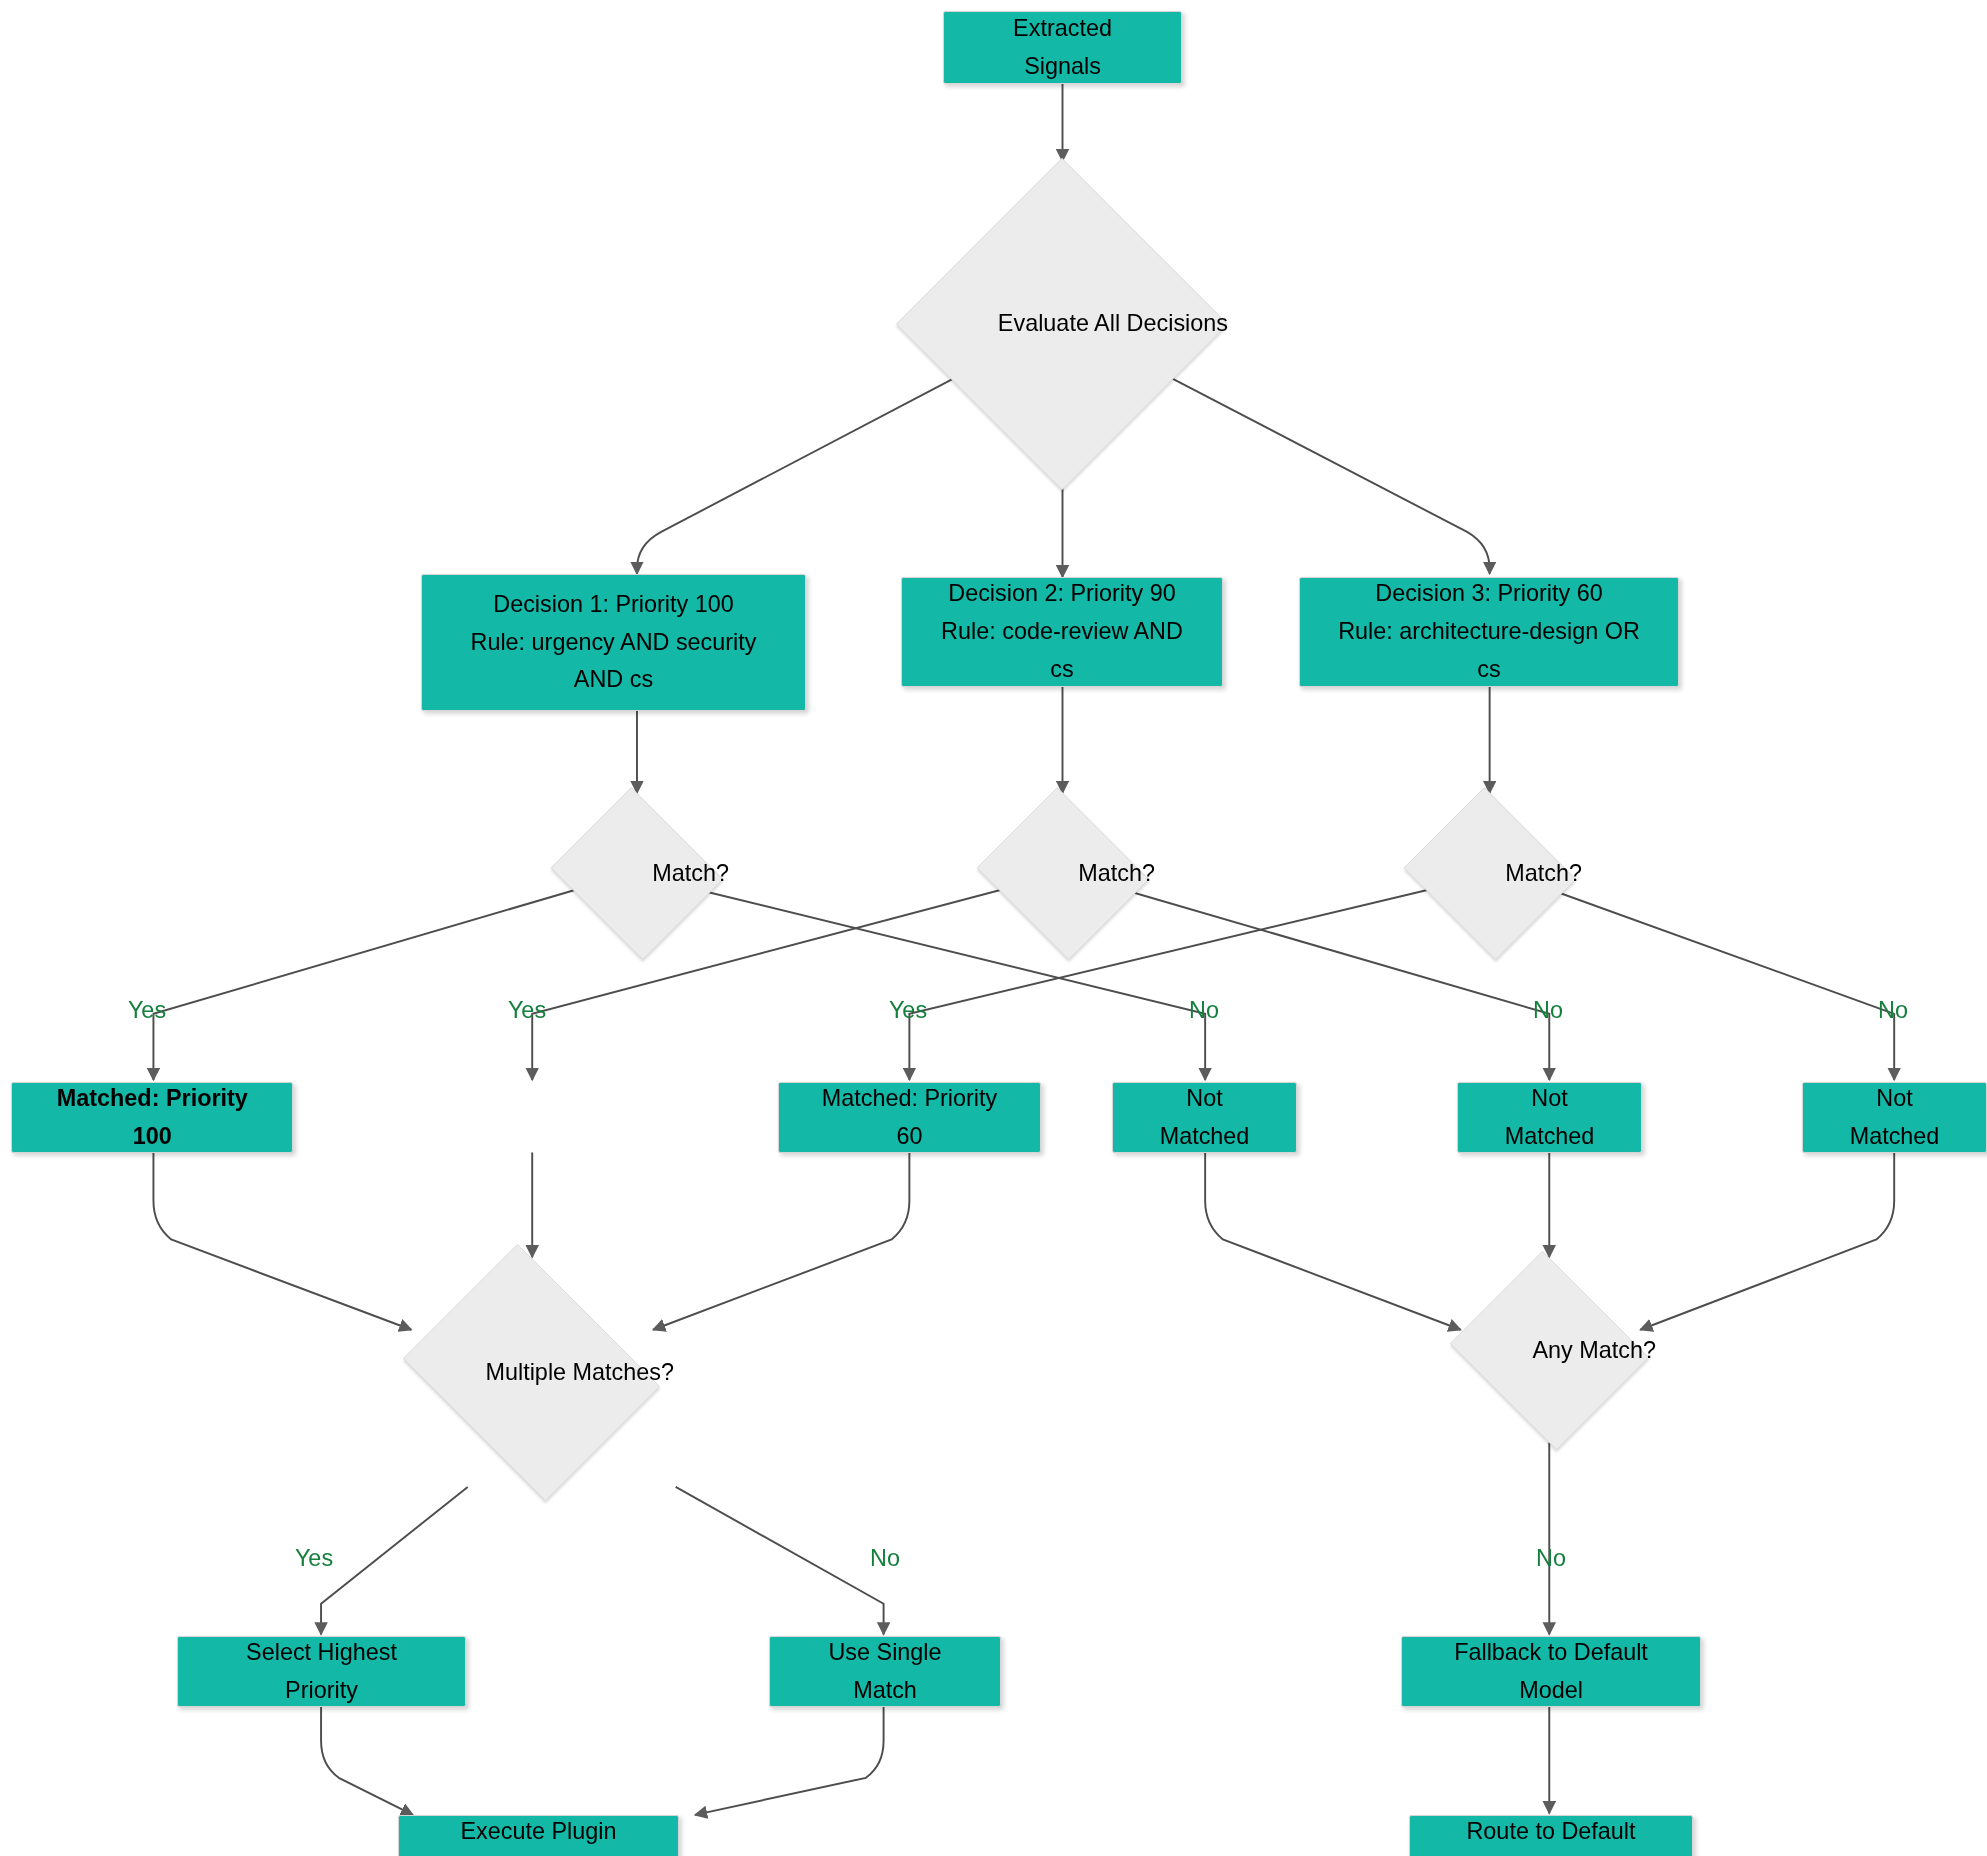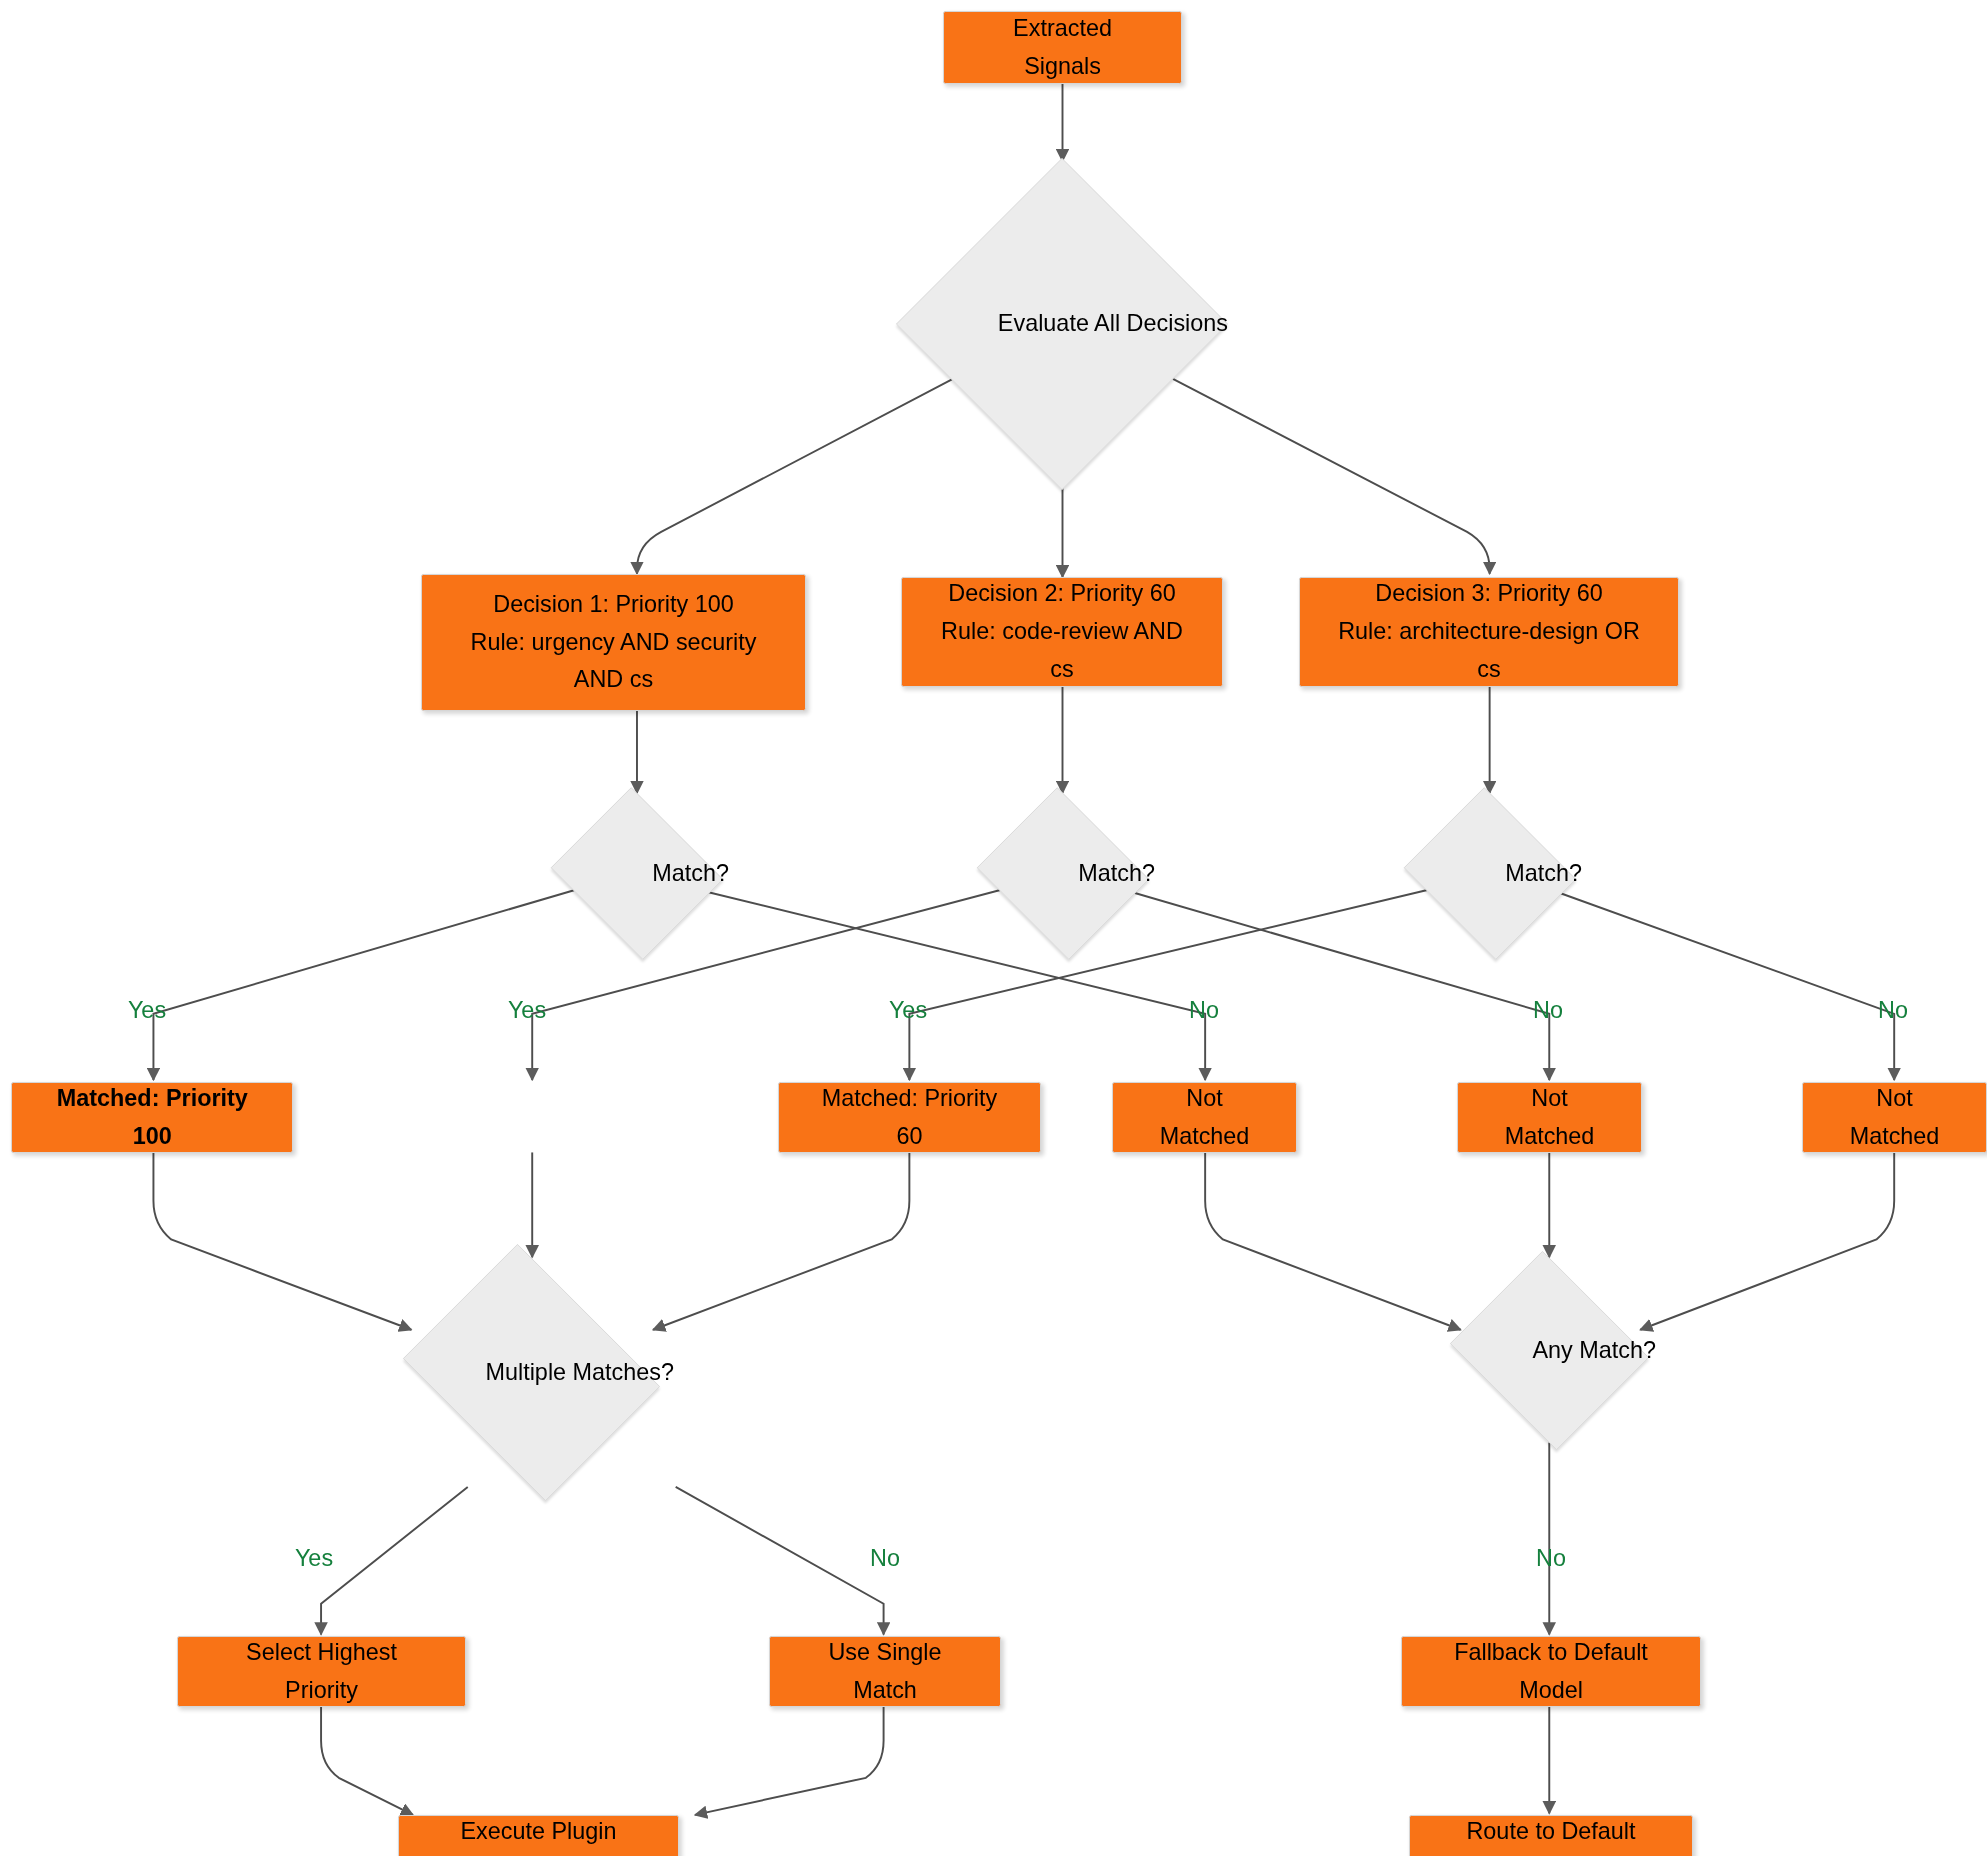--- a/index.html
+++ b/index.html
@@ -33,21 +33,21 @@
     display: flex;
     align-items: center;
     justify-content: center;
     text-align: center;
     color: #000000;
     font-size: 23.4px;
     line-height: 1.62;
     z-index: 5;
   }
   .node-rect {
-    background: #f97316;
+    background: #14b8a6;
     border: 1.3px solid #d6d6d6;
     border-radius: 2.4px;
     box-shadow: 2.4px 2.4px 4px rgba(0,0,0,0.16);
     padding: 0 32px;
   }
   .node-rect .label {
     white-space: pre-line;
   }
   .node-diamond {
     background: transparent;
@@ -151,21 +151,21 @@
     <span class="label">Evaluate All Decisions</span>
   </div>
 
   <div class="node node-rect" style="left:421px; top:574px; width:385px; height:137px;">
     <span class="label">Decision 1: Priority 100
 Rule: urgency AND security
 AND cs</span>
   </div>
 
   <div class="node node-rect" style="left:901px; top:577px; width:322px; height:110px;">
-    <span class="label">Decision 2: Priority 60
+    <span class="label">Decision 2: Priority 90
 Rule: code-review AND cs</span>
   </div>
 
   <div class="node node-rect" style="left:1299px; top:577px; width:380px; height:110px;">
     <span class="label">Decision 3: Priority 60
 Rule: architecture-design OR cs</span>
   </div>
 
   <div class="node node-diamond" style="left:545px; top:793px; width:184px; height:161px;">
     <span class="dia-shape"></span>

